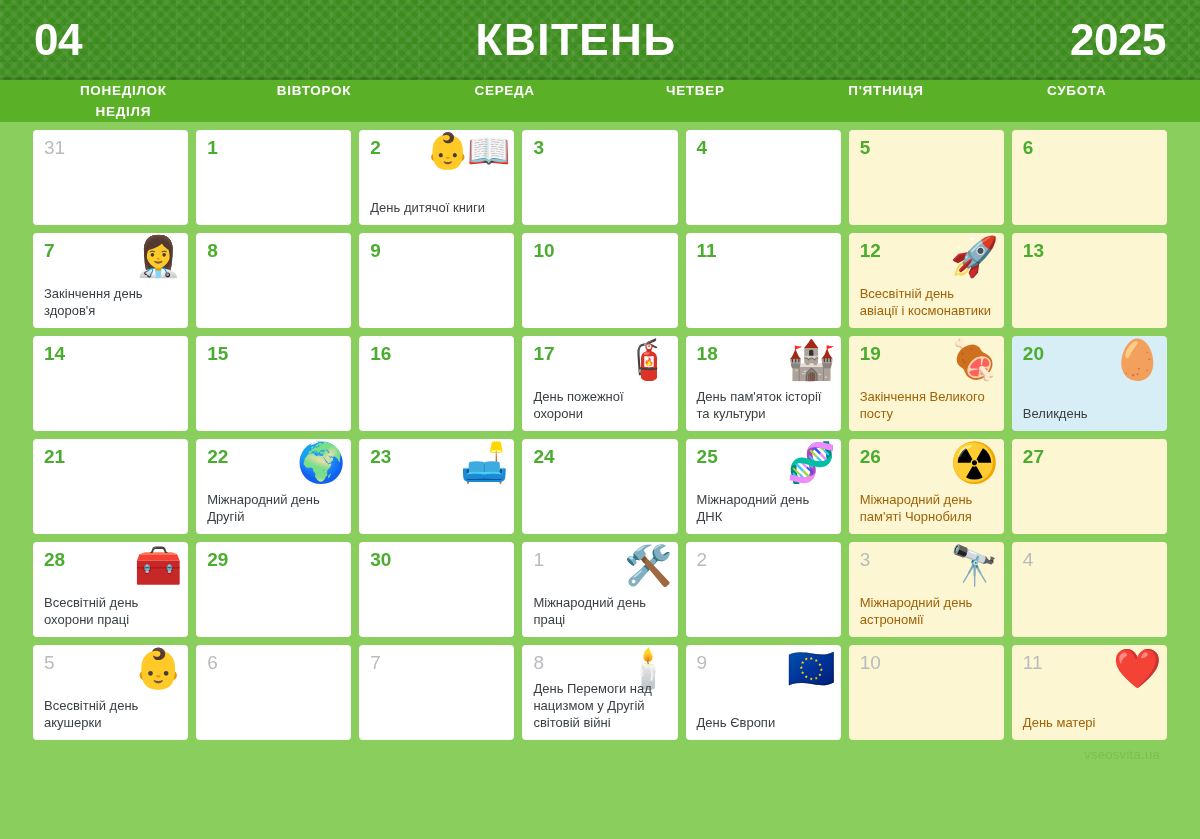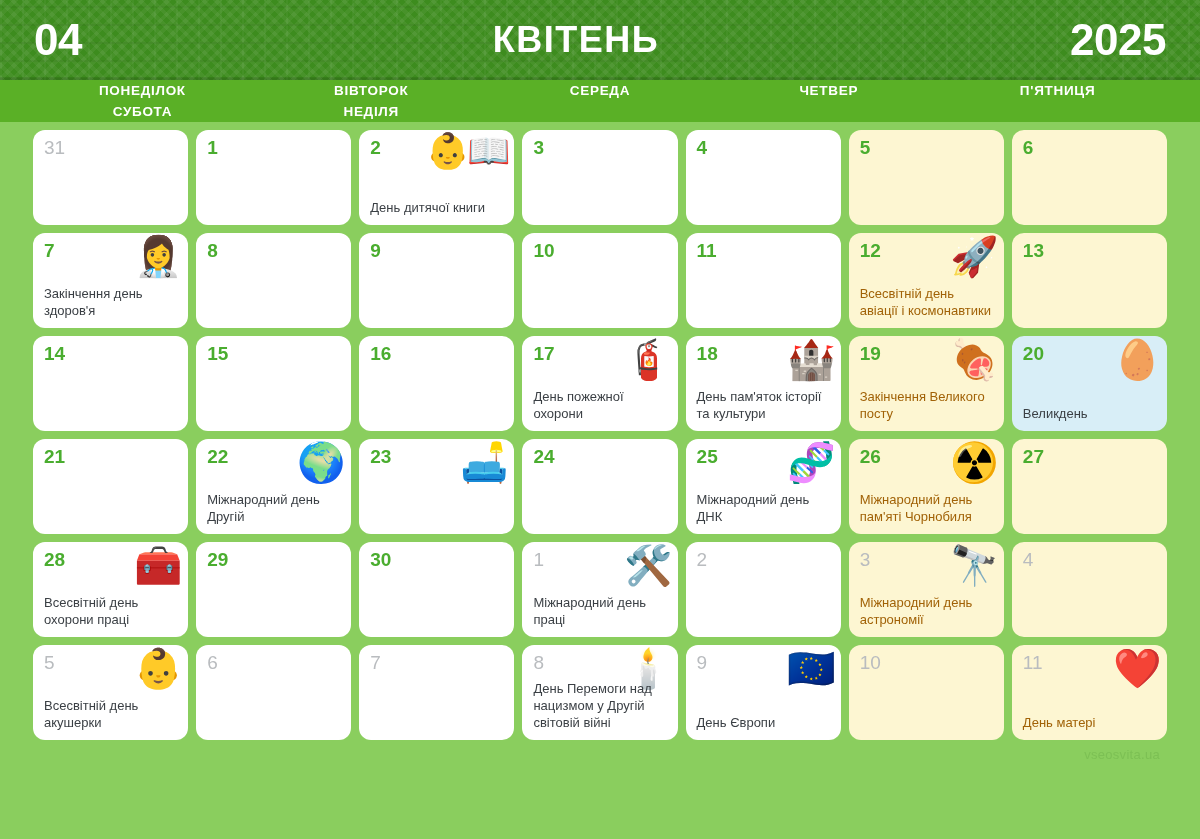--- a/index.html
+++ b/index.html
@@ -47,33 +47,33 @@
   .month-num, .year-num {
     color: #ffffff;
     font-size: 44px;
     font-weight: bold;
     letter-spacing: -0.5px;
     line-height: 1;
     font-stretch: condensed;
   }
   .month-name {
     color: #ffffff;
-    font-size: 36px;
+    font-size: 44px;
     font-weight: bold;
     letter-spacing: 1.5px;
     line-height: 1;
     text-transform: uppercase;
   }
 
   
   .weekdays {
     height: 42px;
     background: #5ab026;
     display: grid;
-    grid-template-columns: repeat(5, 1fr);
+    grid-template-columns: repeat(6, 1fr);
     align-items: center;
     padding: 0 28px;
     flex: 0 0 auto;
   }
   .weekday {
     color: #ffffff;
     font-size: 13.5px;
     font-weight: bold;
     letter-spacing: 0.7px;
     text-align: center;
@@ -90,21 +90,21 @@
   .grid {
     flex: 1 1 auto;
     display: grid;
     grid-template-columns: repeat(7, 1fr);
     grid-auto-rows: 1fr;
     gap: 8px 8px;
   }
 
   .cell {
     background: #ffffff;
-    border-radius: 12px;
+    border-radius: 4px;
     position: relative;
     padding: 8px 10px 8px 11px;
     overflow: hidden;
     min-height: 0;
   }
   .cell.weekend { background: #fdf6d2; }
   .cell.highlight { background: #d8eef7; }
 
   .daynum {
     font-size: 19px;

